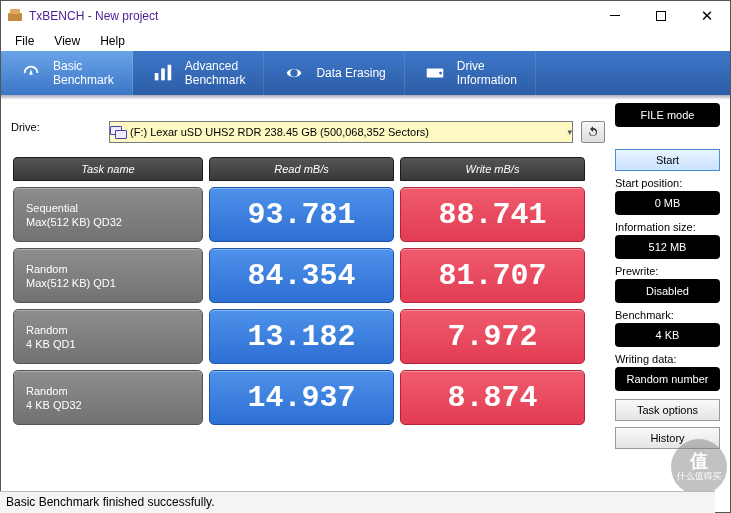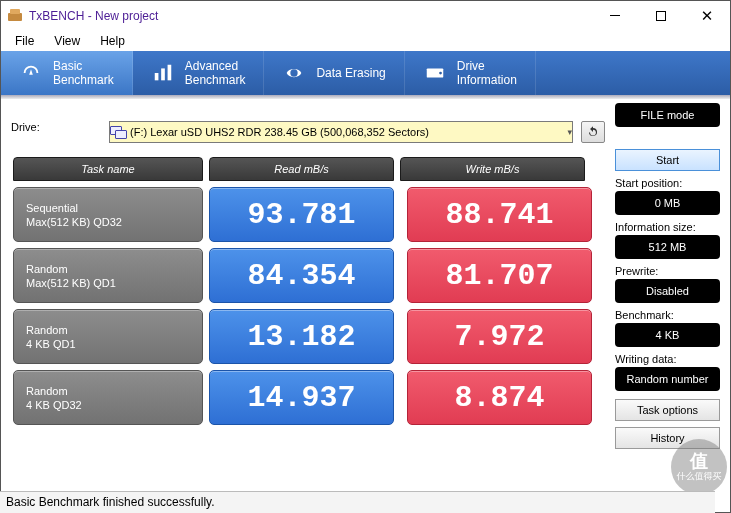--- a/index.html
+++ b/index.html
@@ -37,21 +37,21 @@
   .tablehdr { display:flex; height:24px; margin:0 2px; }
   .tablehdr div { background: linear-gradient(#555,#393939); color:#fff; font-size:11px; font-style:italic; display:flex; align-items:center; justify-content:center; border:1px solid #1b1b1b; border-radius:4px 4px 0 0; }
   .hdr-task { width:190px; margin-right:6px; }
   .hdr-read { width:185px; margin-right:6px; }
   .hdr-write { width:185px; }
 
   .benchrow { display:flex; margin:6px 2px 0 2px; gap:6px; }
   .taskcell { width:190px; height:55px; background:linear-gradient(#8d8d8d,#727272); border:1px solid #555; border-radius:5px; color:#fff; padding:10px 12px; font-size:11px; display:flex; flex-direction:column; justify-content:center; gap:2px; box-shadow: inset 0 1px 0 rgba(255,255,255,0.3);}
   .valcell { width:185px; height:55px; border-radius:5px; display:flex; align-items:center; justify-content:center; color:#fff; font-family: "Courier New", monospace; font-size:30px; font-weight:bold; letter-spacing:0px; box-shadow: inset 0 1px 0 rgba(255,255,255,0.35);}
   .valcell.read { background: linear-gradient(#4d92ea, #2e6fd4); border:1px solid #1b54a9;}
-  .valcell.write{ background: linear-gradient(#f15b6d, #e13c53); border:1px solid #b42338;margin-left:7px;}
+  .valcell.write{ background: linear-gradient(#f15b6d, #e13c53); border:1px solid #b42338;}
 
   .side-label { font-size:11px; margin-top:6px; margin-bottom:2px; }
   .side-btn { height:22px; border:1px solid #9a9a9a; background:linear-gradient(#fafafa,#e4e4e4); font-size:11px; display:flex; align-items:center; justify-content:center; border-radius:0; }
   .side-btn.highlight { background:linear-gradient(#eaf4ff,#c9e2ff); border-color:#4a90d9; }
 
   .statusbar { position:absolute; bottom:0; left:0; right:16px; height:22px; border-top:1px solid #bbb; font-size:12px; padding:3px 6px; background:#f4f4f4;}
   .driveic { width:16px; height:12px; display:inline-block; position:relative; margin-right:4px;}
   .driveic::before, .driveic::after { content:""; position:absolute; width:10px; height:7px; border:1px solid #44a; border-radius:1px; background:#eef;}
   .driveic::before { left:0; top:0;}
   .driveic::after { left:5px; top:4px;}

